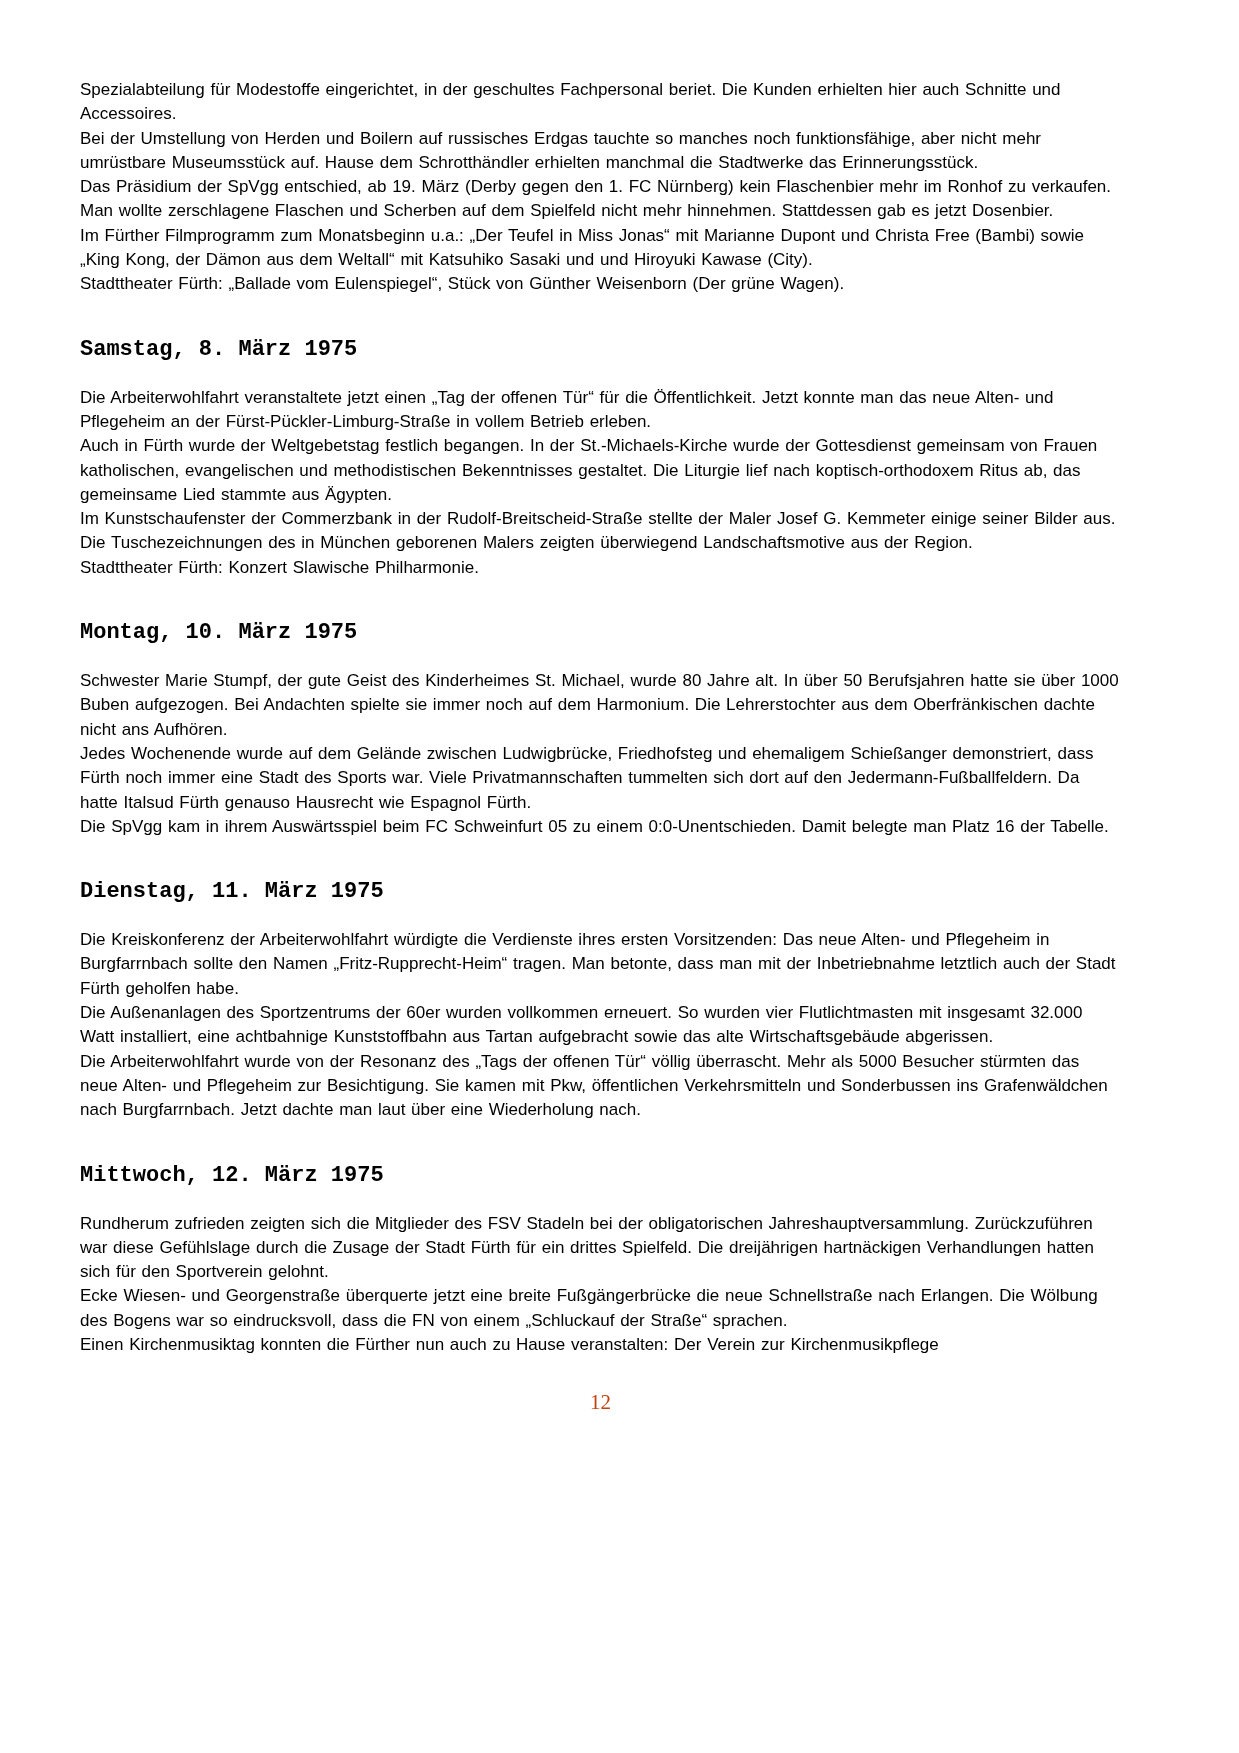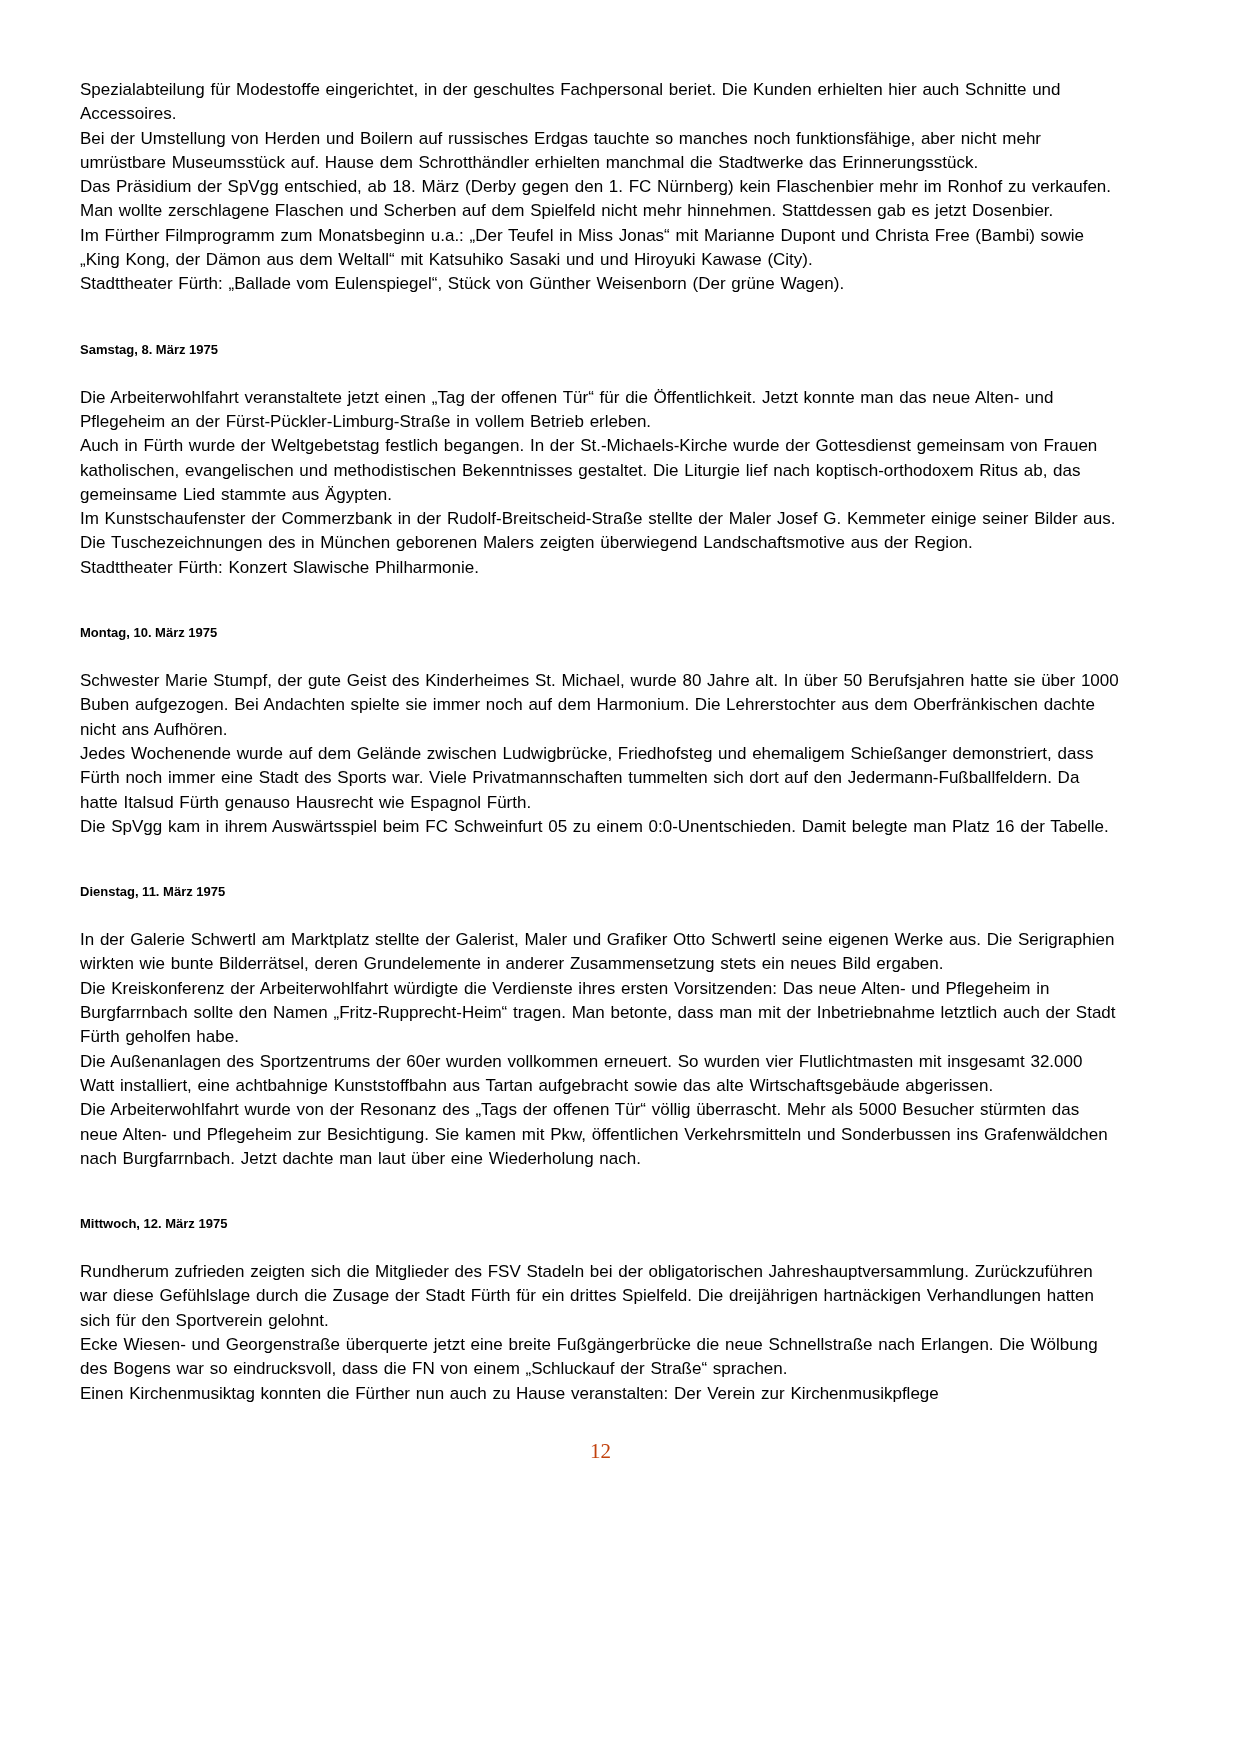--- a/index.html
+++ b/index.html
@@ -27,22 +27,22 @@
     font-family: "Liberation Sans", sans-serif;
     font-size: 17px;
     line-height: 24.3px;
     letter-spacing: 0px;
     word-spacing: 1px;
     color: #000000;
     text-align: left;
   }
   .page h2 {
     margin: 41px 0 24px 0;
-    font-family: Liberation Sans, sans-serif;
-    font-size: 13px;
+    font-family: Liberation Mono, monospace;
+    font-size: 22px;
     line-height: 24px;
     font-weight: bold;
     color: #000000;
   }
   .page-number {
     margin-top: 32px;
     text-align: center;
     font-family: "Liberation Serif", serif;
     font-size: 21px;
     line-height: 26px;
@@ -50,21 +50,21 @@
   }
 </style>
 </head>
 <body>
 
 <div class="page">
 
   <div>
     <p>Spezialabteilung für Modestoffe eingerichtet, in der geschultes Fachpersonal beriet. Die Kunden erhielten hier auch Schnitte und Accessoires.</p>
     <p>Bei der Umstellung von Herden und Boilern auf russisches Erdgas tauchte so manches noch funktionsfähige, aber nicht mehr umrüstbare Museumsstück auf. Hause dem Schrotthändler erhielten manchmal die Stadtwerke das Erinnerungsstück.</p>
-    <p>Das Präsidium der SpVgg entschied, ab 18. März (Derby gegen den 1. FC Nürnberg) kein Flaschenbier mehr im Ronhof zu verkaufen. Man wollte zerschlagene Flaschen und Scherben auf dem Spielfeld nicht mehr hinnehmen. Stattdessen gab es jetzt Dosenbier.</p>
+    <p>Das Präsidium der SpVgg entschied, ab 19. März (Derby gegen den 1. FC Nürnberg) kein Flaschenbier mehr im Ronhof zu verkaufen. Man wollte zerschlagene Flaschen und Scherben auf dem Spielfeld nicht mehr hinnehmen. Stattdessen gab es jetzt Dosenbier.</p>
     <p>Im Fürther Filmprogramm zum Monatsbeginn u.a.: „Der Teufel in Miss Jonas“ mit Marianne Dupont und Christa Free (Bambi) sowie „King Kong, der Dämon aus dem Weltall“ mit Katsuhiko Sasaki und und Hiroyuki Kawase (City).</p>
     <p>Stadttheater Fürth: „Ballade vom Eulenspiegel“, Stück von Günther Weisenborn (Der grüne Wagen).</p>
   </div>
 
   <div>
     <h2>Samstag, 8. März 1975</h2>
     <p>Die Arbeiterwohlfahrt veranstaltete jetzt einen „Tag der offenen Tür“ für die Öffentlichkeit. Jetzt konnte man das neue Alten- und Pflegeheim an der Fürst-Pückler-Limburg-Straße in vollem Betrieb erleben.</p>
     <p>Auch in Fürth wurde der Weltgebetstag festlich begangen. In der St.-Michaels-Kirche wurde der Gottesdienst gemeinsam von Frauen katholischen, evangelischen und methodistischen Bekenntnisses gestaltet. Die Liturgie lief nach koptisch-orthodoxem Ritus ab, das gemeinsame Lied stammte aus Ägypten.</p>
     <p>Im Kunstschaufenster der Commerzbank in der Rudolf-Breitscheid-Straße stellte der Maler Josef G. Kemmeter einige seiner Bilder aus. Die Tuschezeichnungen des in München geborenen Malers zeigten überwiegend Landschaftsmotive aus der Region.</p>
     <p>Stadttheater Fürth: Konzert Slawische Philharmonie.</p>
@@ -72,21 +72,20 @@
 
   <div>
     <h2>Montag, 10. März 1975</h2>
     <p>Schwester Marie Stumpf, der gute Geist des Kinderheimes St. Michael, wurde 80 Jahre alt. In über 50 Berufsjahren hatte sie über 1000 Buben aufgezogen. Bei Andachten spielte sie immer noch auf dem Harmonium. Die Lehrerstochter aus dem Oberfränkischen dachte nicht ans Aufhören.</p>
     <p>Jedes Wochenende wurde auf dem Gelände zwischen Ludwigbrücke, Friedhofsteg und ehemaligem Schießanger demonstriert, dass Fürth noch immer eine Stadt des Sports war. Viele Privatmannschaften tummelten sich dort auf den Jedermann-Fußballfeldern. Da hatte Italsud Fürth genauso Hausrecht wie Espagnol Fürth.</p>
     <p>Die SpVgg kam in ihrem Auswärtsspiel beim FC Schweinfurt 05 zu einem 0:0-Unentschieden. Damit belegte man Platz 16 der Tabelle.</p>
   </div>
 
   <div>
     <h2>Dienstag, 11. März 1975</h2>
-    <p>In der Galerie Schwertl am Marktplatz stellte der Galerist, Maler und Grafiker Otto Schwertl seine eigenen Werke aus. Die Serigraphien wirkten wie bunte Bilderrätsel, deren Grundelemente in anderer Zusammensetzung stets ein neues Bild ergaben.</p>
     <p>Die Kreiskonferenz der Arbeiterwohlfahrt würdigte die Verdienste ihres ersten Vorsitzenden: Das neue Alten- und Pflegeheim in Burgfarrnbach sollte den Namen „Fritz-Rupprecht-Heim“ tragen. Man betonte, dass man mit der Inbetriebnahme letztlich auch der Stadt Fürth geholfen habe.</p>
     <p>Die Außenanlagen des Sportzentrums der 60er wurden vollkommen erneuert. So wurden vier Flutlichtmasten mit insgesamt 32.000 Watt installiert, eine achtbahnige Kunststoffbahn aus Tartan aufgebracht sowie das alte Wirtschaftsgebäude abgerissen.</p>
     <p>Die Arbeiterwohlfahrt wurde von der Resonanz des „Tags der offenen Tür“ völlig überrascht. Mehr als 5000 Besucher stürmten das neue Alten- und Pflegeheim zur Besichtigung. Sie kamen mit Pkw, öffentlichen Verkehrsmitteln und Sonderbussen ins Grafenwäldchen nach Burgfarrnbach. Jetzt dachte man laut über eine Wiederholung nach.</p>
   </div>
 
   <div>
     <h2>Mittwoch, 12. März 1975</h2>
     <p>Rundherum zufrieden zeigten sich die Mitglieder des FSV Stadeln bei der obligatorischen Jahreshauptversammlung. Zurückzuführen war diese Gefühlslage durch die Zusage der Stadt Fürth für ein drittes Spielfeld. Die dreijährigen hartnäckigen Verhandlungen hatten sich für den Sportverein gelohnt.</p>
     <p>Ecke Wiesen- und Georgenstraße überquerte jetzt eine breite Fußgängerbrücke die neue Schnellstraße nach Erlangen. Die Wölbung des Bogens war so eindrucksvoll, dass die FN von einem „Schluckauf der Straße“ sprachen.</p>
     <p>Einen Kirchenmusiktag konnten die Fürther nun auch zu Hause veranstalten: Der Verein zur Kirchenmusikpflege</p>

